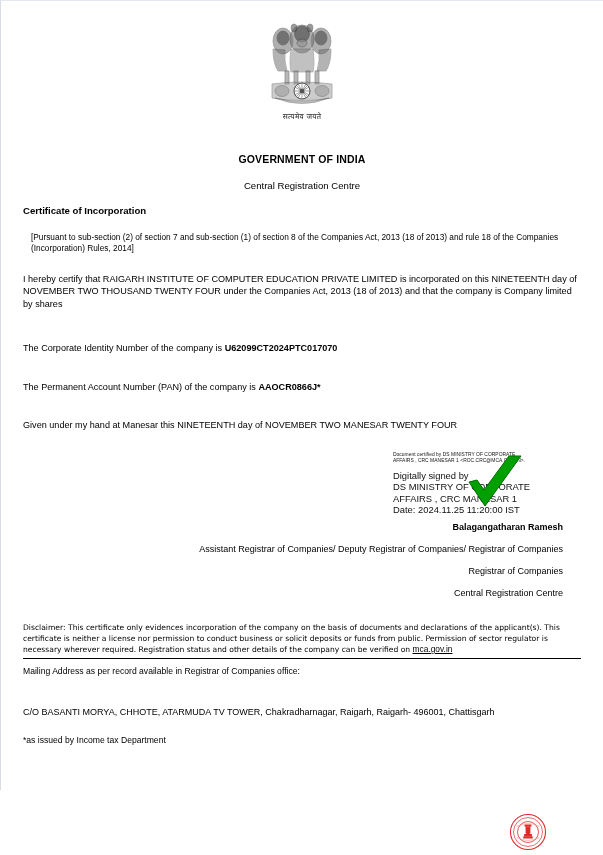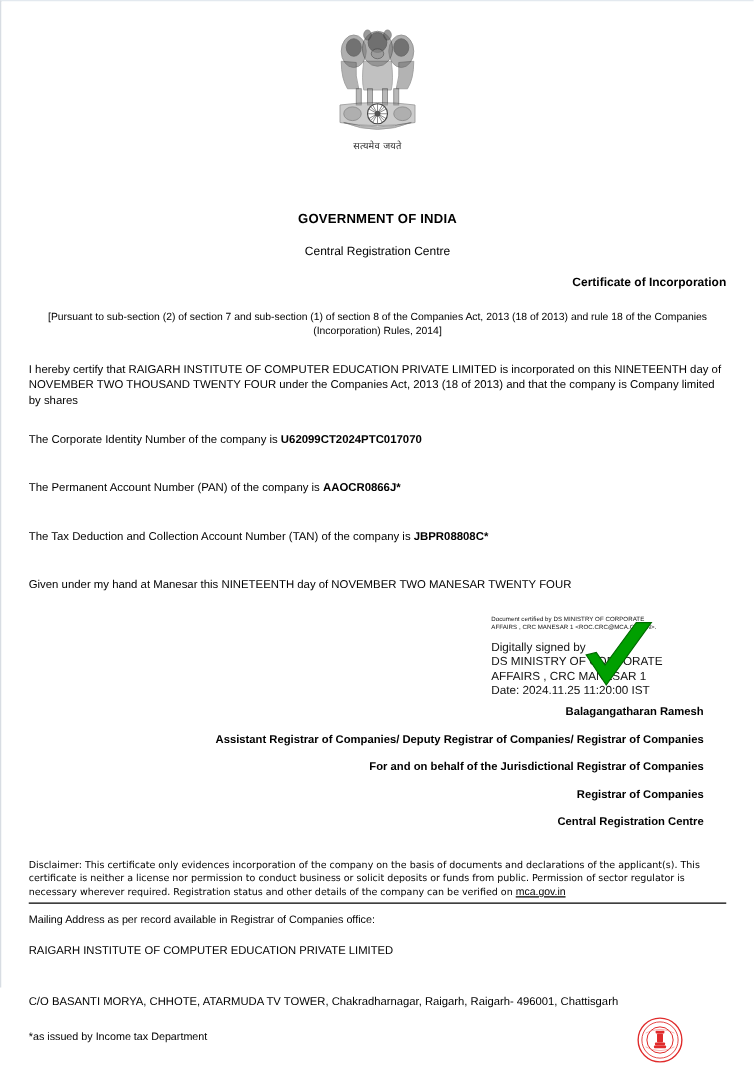--- a/index.html
+++ b/index.html
@@ -38,55 +38,55 @@
     color: #2a2a2a;
     margin-top: -2px;
   }
 
   
   .gov-title {
     text-align: center;
     font-size: 10.5px;
     font-weight: bold;
     line-height: 12.5px;
-    margin-top: 48px;
+    margin-top: 32px;
     letter-spacing: .15px;
   }
   .crc-line {
     text-align: center;
     font-size: 9.6px;
     margin-top: 14px;
   }
   .cert-title {
-    text-align: right;
+    text-align: left;
     font-size: 9.6px;
     font-weight: bold;
     margin-top: 14px;
   }
   .pursuant {
-    text-align: center;
+    text-align: left;
     font-size: 8.3px;
     line-height: 11px;
     margin-top: 16px;
     padding: 0 8px;
   }
 
   
   .certify {
     font-size: 9.1px;
     line-height: 12.6px;
     margin-top: 19px;
     text-align: left;
   }
 
   .idline {
     font-size: 9.1px;
     line-height: 12px;
   }
-  .idline.first { margin-top: 19px; }
+  .idline.first { margin-top: 32px; }
   .idline.next  { margin-top: 27px; }
   .idline b { font-weight: bold; }
 
   .givenline {
     font-size: 9.1px;
     margin-top: 27px;
   }
 
   
   .sig-area {
@@ -126,21 +126,21 @@
     text-align: right;
     font-size: 9px;
     font-weight: bold;
     margin-top: 4px;
     padding-right: 18px;
   }
   .rolelines { margin-top: 12px; padding-right: 18px; }
   .roleline {
     text-align: right;
     font-size: 9px;
-    font-weight: bold;
+    font-weight: normal;
     margin-bottom: 12px;
   }
   .roleline:last-child { margin-bottom: 0; }
 
   
   .disclaimer {
     font-family: "DejaVu Sans", sans-serif;
     font-size: 7.6px;
     line-height: 10.4px;
     margin-top: 25px;
@@ -234,23 +234,20 @@
 
   <div class="pursuant">[Pursuant to sub-section (2) of section 7 and sub-section (1) of section 8 of the Companies Act, 2013 (18 of 2013) and rule 18 of the Companies (Incorporation) Rules, 2014]</div>
 
   <div class="certify">I hereby certify that RAIGARH INSTITUTE OF COMPUTER EDUCATION PRIVATE LIMITED is incorporated on this NINETEENTH day of NOVEMBER  TWO THOUSAND TWENTY FOUR under the Companies Act, 2013 (18 of 2013) and that the company is Company limited by shares</div>
 
   <div class="idline first">
     <span>The Corporate Identity Number of the company is </span><b>U62099CT2024PTC017070</b>
   </div>
   <div class="idline next">
     <span>The Permanent Account Number (PAN) of the company is </span><b>AAOCR0866J*</b>
-  </div>
-  <div class="idline next">
-    <span>The Tax Deduction and Collection Account Number (TAN) of the company is </span><b>JBPR08808C*</b>
   </div>
 
   <div class="givenline">Given under my hand at Manesar this  NINETEENTH day of NOVEMBER  TWO MANESAR TWENTY FOUR</div>
 
   <div class="sig-area">
     <div class="sig-inner">
       <div class="doc-certified">
         <div>Document certified by DS MINISTRY OF CORPORATE</div>
         <div>AFFAIRS , CRC MANESAR 1 &lt;ROC.CRC@MCA.GOV.IN&gt;.</div>
       </div>
@@ -262,32 +259,30 @@
       </div>
       <svg class="checkmark" width="60" height="58" viewBox="0 0 60 58">
         <path d="M4 28 L20 52 L56 2 L44 2 L19 36 L12 26 Z" fill="#00a000" stroke="#006b00" stroke-width="1"></path>
       </svg>
     </div>
   </div>
 
   <div class="signer">Balagangatharan  Ramesh</div>
   <div class="rolelines">
     <div class="roleline">Assistant Registrar of Companies/ Deputy Registrar of Companies/ Registrar of Companies</div>
-    <div class="roleline">For and on behalf of the Jurisdictional Registrar of Companies</div>
     <div class="roleline">Registrar of Companies</div>
     <div class="roleline">Central Registration Centre</div>
   </div>
 
   <div class="disclaimer">
     <span>Disclaimer: This certificate only evidences incorporation of the company on the basis of documents and declarations of the applicant(s). This certificate is neither a license nor permission to conduct business or solicit deposits or funds from public. Permission of sector regulator is necessary wherever required. Registration status and other details of the company can be verified on </span><span class="lnk">mca.gov.in</span>
   </div>
   <hr class="rule">
 
   <div class="mailing">Mailing Address as per record available in Registrar of Companies office:</div>
-  <div class="addr-name">RAIGARH INSTITUTE OF COMPUTER EDUCATION PRIVATE LIMITED</div>
   <div class="addr-line">C/O BASANTI MORYA, CHHOTE, ATARMUDA TV TOWER, Chakradharnagar, Raigarh, Raigarh- 496001, Chattisgarh</div>
   <div class="footnote">*as issued by Income tax Department</div>
 
   <svg class="seal" width="38" height="38" viewBox="0 0 38 38">
     <circle cx="19" cy="19" r="17.5" fill="none" stroke="#e02b2b" stroke-width="1.1"></circle>
     <circle cx="19" cy="19" r="14.5" fill="none" stroke="#e02b2b" stroke-width="0.7"></circle>
     <circle cx="19" cy="19" r="10.5" fill="none" stroke="#e02b2b" stroke-width="0.8"></circle>
     <g fill="#e02b2b">
       <rect x="15.5" y="11.5" width="7" height="2.2" rx="0.6"></rect>
       <rect x="16.6" y="13.7" width="4.8" height="7.2" rx="0.8"></rect>

